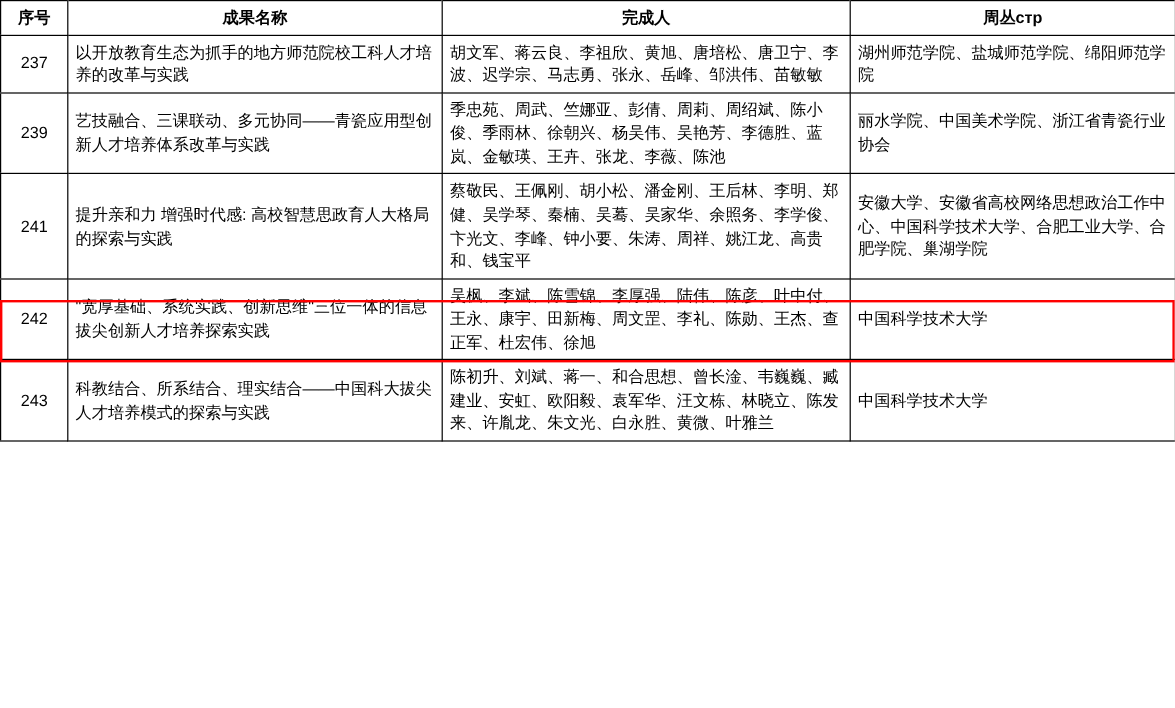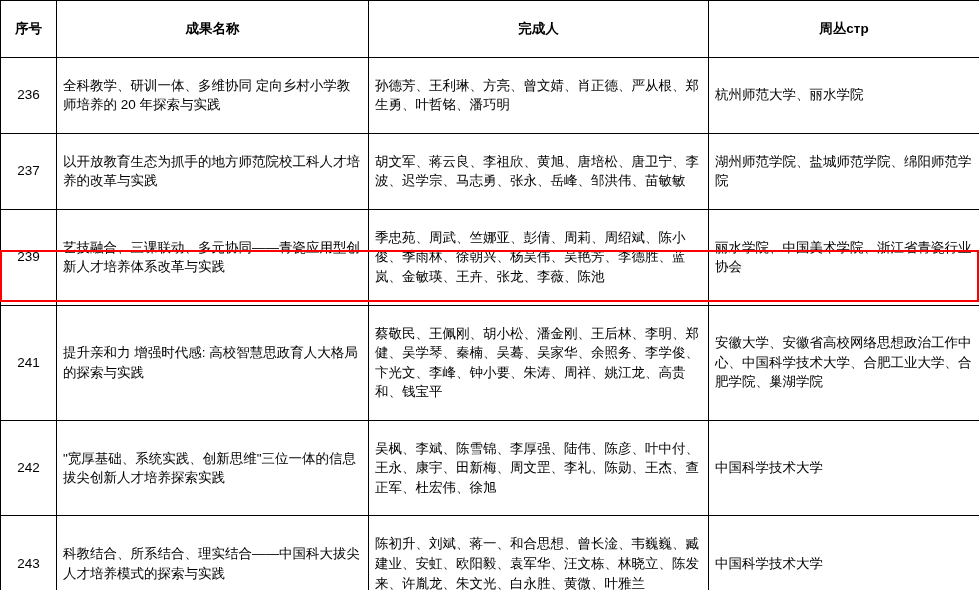--- a/index.html
+++ b/index.html
@@ -25,21 +25,21 @@
     width: 979px;
     table-layout: fixed;
     border-top: 1px solid #000;
     border-left: 1px solid #000;
   }
   table.award-table th,
   table.award-table td {
     border-right: 1px solid #000;
     border-bottom: 1px solid #000;
     vertical-align: middle;
-    padding: 18px 6px;
+    padding: 4px 6px;
     font-size: 13.5px;
     line-height: 1.45;
     word-break: break-all;
   }
   thead th {
     text-align: center;
     font-weight: bold;
     font-size: 14px;
     padding: 7px 6px;
   }
@@ -82,26 +82,20 @@
     <thead>
       <tr>
         <th>序号</th>
         <th>成果名称</th>
         <th>完成人</th>
         <th>周丛стр</th>
       </tr>
     </thead>
     <tbody>
       <tr>
-        <td class="no">236</td>
-        <td class="name">全科教学、研训一体、多维协同 定向乡村小学教师培养的 20 年探索与实践</td>
-        <td class="people">孙德芳、王利琳、方亮、曾文婧、肖正德、严从根、郑生勇、叶哲铭、潘巧明</td>
-        <td class="unit">杭州师范大学、丽水学院</td>
-      </tr>
-      <tr>
         <td class="no">237</td>
         <td class="name">以开放教育生态为抓手的地方师范院校工科人才培养的改革与实践</td>
         <td class="people">胡文军、蒋云良、李祖欣、黄旭、唐培松、唐卫宁、李波、迟学宗、马志勇、张永、岳峰、邹洪伟、苗敏敏</td>
         <td class="unit">湖州师范学院、盐城师范学院、绵阳师范学院</td>
       </tr>
       <tr>
         <td class="no">239</td>
         <td class="name">艺技融合、三课联动、多元协同——青瓷应用型创新人才培养体系改革与实践</td>
         <td class="people">季忠苑、周武、竺娜亚、彭倩、周莉、周绍斌、陈小俊、季雨林、徐朝兴、杨吴伟、吴艳芳、李德胜、蓝岚、金敏瑛、王卉、张龙、李薇、陈池</td>
         <td class="unit">丽水学院、中国美术学院、浙江省青瓷行业协会</td>

